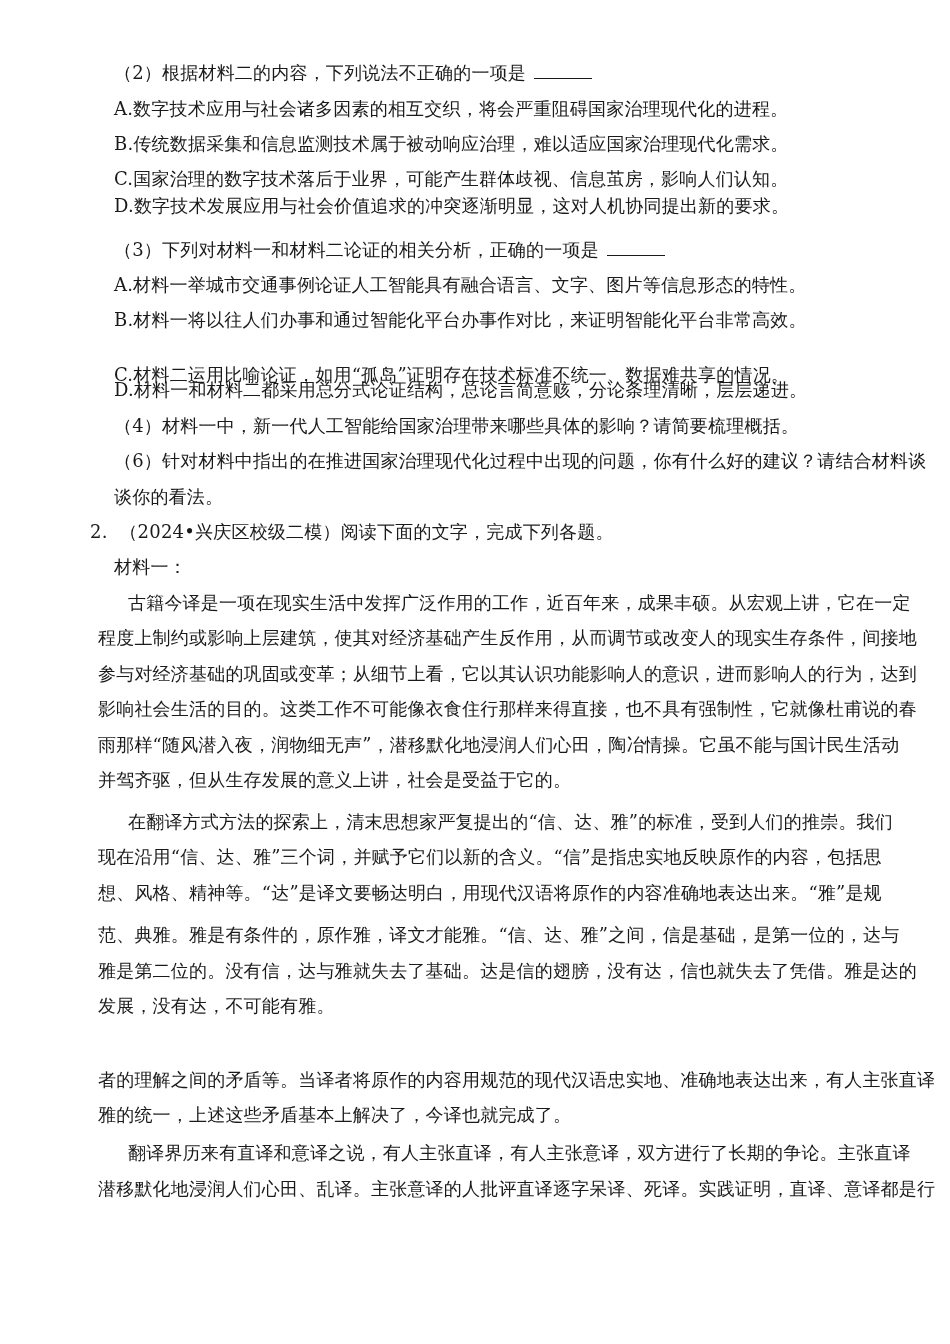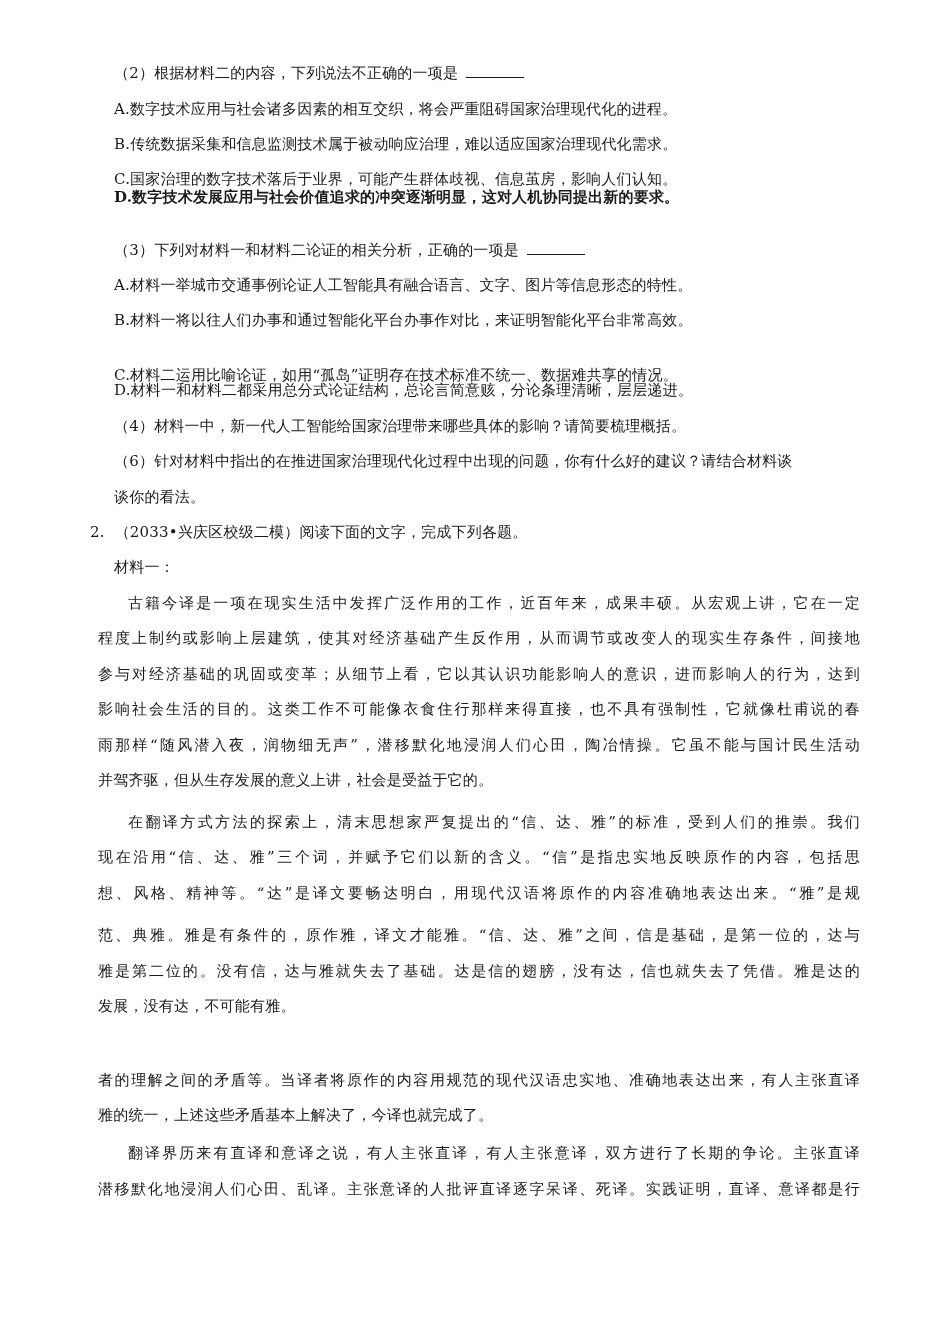--- a/index.html
+++ b/index.html
@@ -17,21 +17,21 @@
     }
     .page {
       position: absolute;
       left: 0;
       top: 0;
       width: 950px;
       height: 1344px;
     }
     .line {
       position: absolute;
-      font-size: 15px;
+      font-size: 18px;
       line-height: 20px;
       white-space: nowrap;
       letter-spacing: 0.2px;
     }
     .q-line { left: 114px; }
     .opt-line { left: 114px; }
     .num-line { left: 90px; }
     .para-first { left: 128px; }
     .para-cont { left: 98px; }
     .blank {
@@ -57,37 +57,37 @@
 <body>
 
 <div class="page">
 
   <div class="line q-line" style="top:63px;">
     <span>（2）根据材料二的内容，下列说法不正确的一项是</span><span class="blank"></span>
   </div>
   <div class="line opt-line" style="top:99px;">A.数字技术应用与社会诸多因素的相互交织，将会严重阻碍国家治理现代化的进程。</div>
   <div class="line opt-line" style="top:134px;">B.传统数据采集和信息监测技术属于被动响应治理，难以适应国家治理现代化需求。</div>
   <div class="line opt-line" style="top:169px;">C.国家治理的数字技术落后于业界，可能产生群体歧视、信息茧房，影响人们认知。</div>
-  <div class="line opt-line" style="top:187px;font-weight:bold;">D.数字技术发展应用与社会价值追求的冲突逐渐明显，这对人机协同提出新的要求。</div>
+  <div class="line opt-line" style="top:196px;">D.数字技术发展应用与社会价值追求的冲突逐渐明显，这对人机协同提出新的要求。</div>
 
   <div class="line q-line" style="top:240px;">
     <span>（3）下列对材料一和材料二论证的相关分析，正确的一项是</span><span class="blank"></span>
   </div>
   <div class="line opt-line" style="top:275px;">A.材料一举城市交通事例论证人工智能具有融合语言、文字、图片等信息形态的特性。</div>
   <div class="line opt-line" style="top:310px;">B.材料一将以往人们办事和通过智能化平台办事作对比，来证明智能化平台非常高效。</div>
   <div class="line opt-line" style="top:365px;">C.材料二运用比喻论证，如用“孤岛”证明存在技术标准不统一、数据难共享的情况。</div>
   <div class="line opt-line" style="top:380px;">D.材料一和材料二都采用总分式论证结构，总论言简意赅，分论条理清晰，层层递进。</div>
 
   <div class="line q-line" style="top:416px;">（4）材料一中，新一代人工智能给国家治理带来哪些具体的影响？请简要梳理概括。</div>
 
   <div class="line q-line" style="top:451px;">（6）针对材料中指出的在推进国家治理现代化过程中出现的问题，你有什么好的建议？请结合材料谈</div>
   <div class="line q-line" style="top:487px;">谈你的看法。</div>
 
   <div class="line num-line" style="top:522px;">
-    <span>2.</span>&nbsp;&nbsp;<span>（2033•兴庆区校级二模）阅读下面的文字，完成下列各题。</span>
+    <span>2.</span>&nbsp;&nbsp;<span>（2024•兴庆区校级二模）阅读下面的文字，完成下列各题。</span>
   </div>
   <div class="line q-line" style="top:557px;">材料一：</div>
 
   <div class="line para-first justify-first" style="top:593px;">古籍今译是一项在现实生活中发挥广泛作用的工作，近百年来，成果丰硕。从宏观上讲，它在一定</div>
   <div class="line para-cont justify" style="top:628px;">程度上制约或影响上层建筑，使其对经济基础产生反作用，从而调节或改变人的现实生存条件，间接地</div>
   <div class="line para-cont justify" style="top:664px;">参与对经济基础的巩固或变革；从细节上看，它以其认识功能影响人的意识，进而影响人的行为，达到</div>
   <div class="line para-cont justify" style="top:699px;">影响社会生活的目的。这类工作不可能像衣食住行那样来得直接，也不具有强制性，它就像杜甫说的春</div>
   <div class="line para-cont justify" style="top:735px;">雨那样“随风潜入夜，润物细无声”，潜移默化地浸润人们心田，陶冶情操。它虽不能与国计民生活动</div>
   <div class="line para-cont" style="top:770px;">并驾齐驱，但从生存发展的意义上讲，社会是受益于它的。</div>
 

